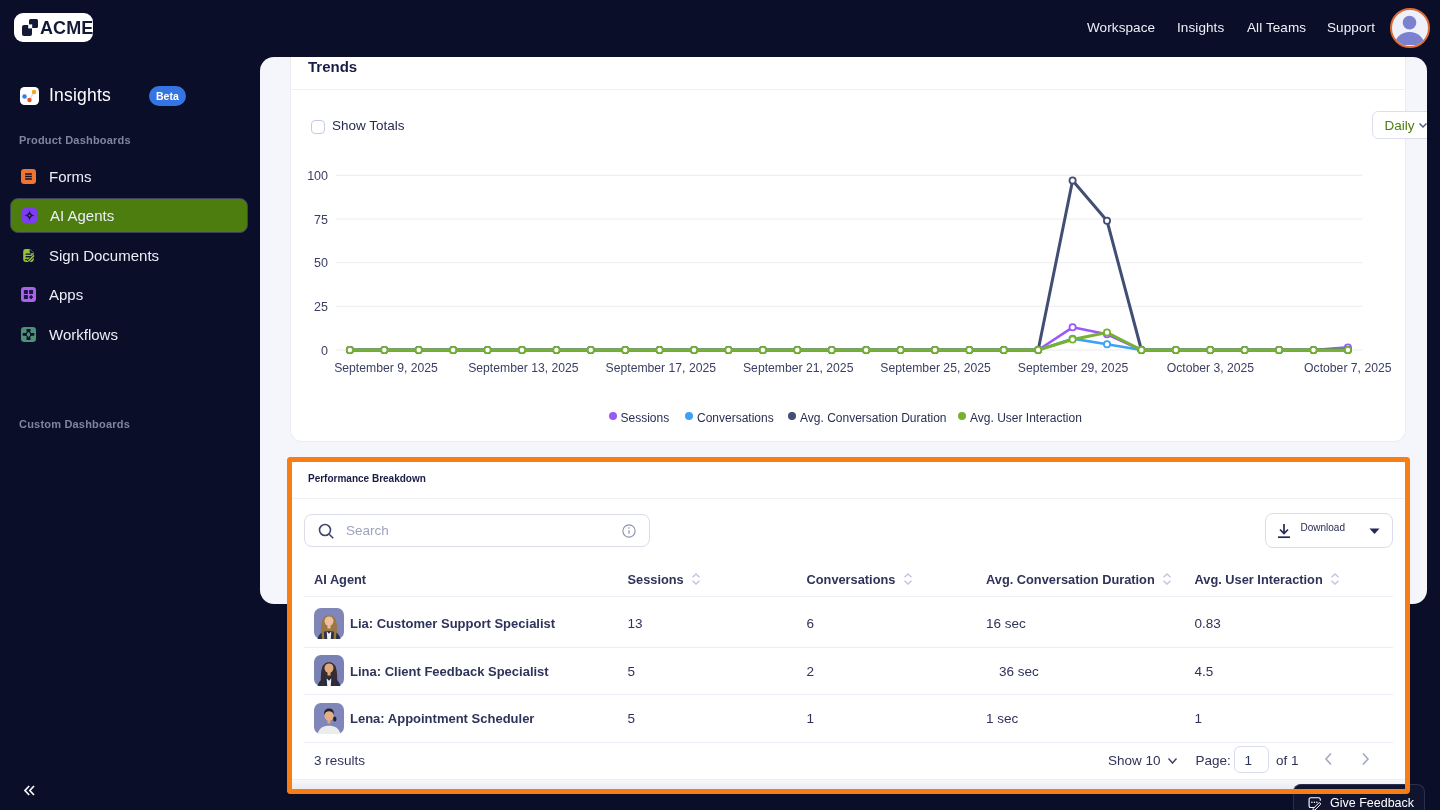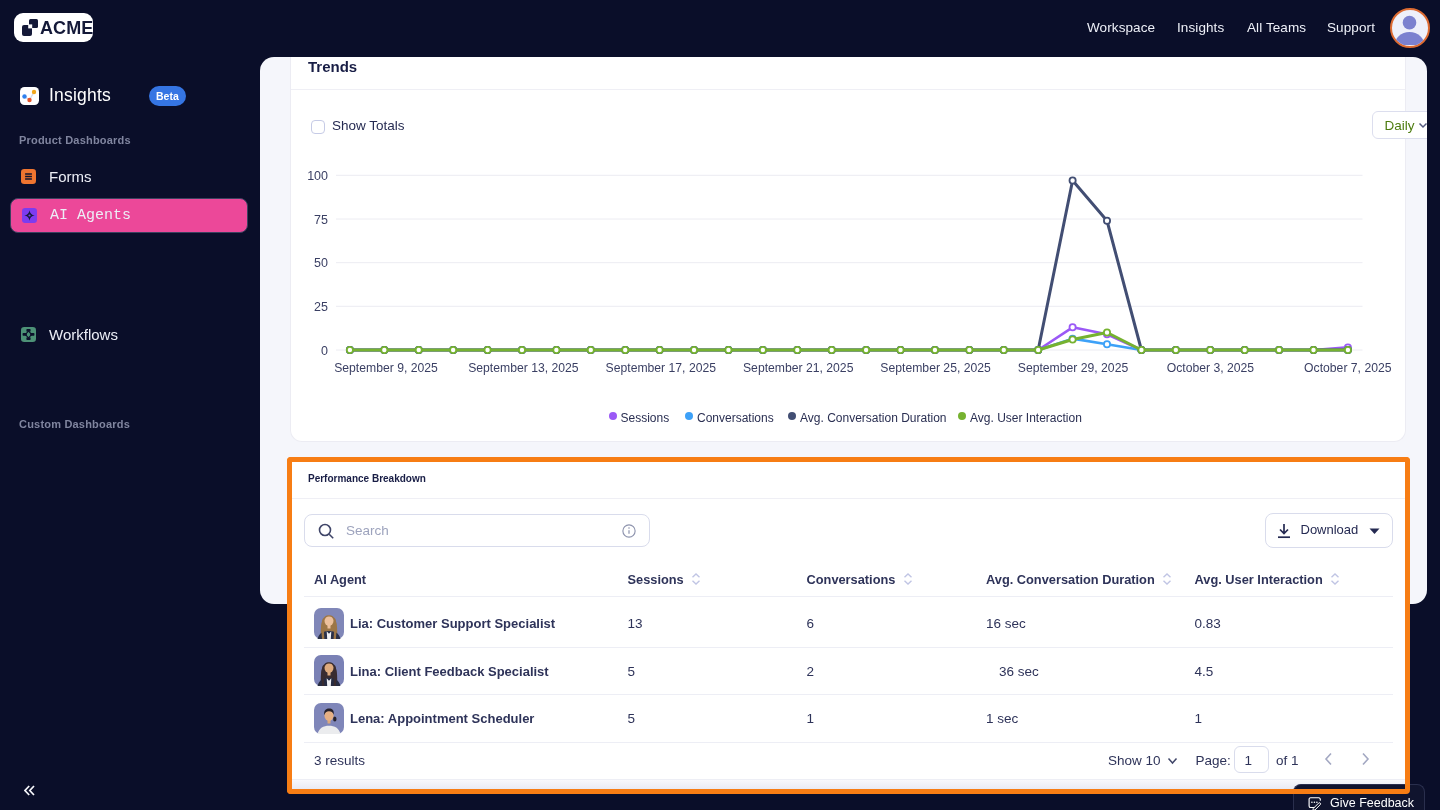--- a/index.html
+++ b/index.html
@@ -14,21 +14,21 @@
   .logo .txt { position:absolute; left:26px; top:5px; font-size:18px; font-weight:bold; color:#141938; letter-spacing:0.1px; }
   .navlinks span { position:absolute; top:19.5px; color:#eef0f8; font-size:13.5px; letter-spacing:0.1px; }
   .avatar { left:1390px; top:8px; width:40px; height:40px; border-radius:50%; background:#eef0fa; border:2.5px solid #dd6b32; overflow:hidden; }
 
   
   .sb-head { left:20px; top:85px; display:flex; align-items:center; }
   .sb-head .txt { margin-left:10px; font-size:17.5px; font-weight:500; color:#fff; letter-spacing:0.2px; }
   .beta { position:absolute; left:93px; top:0; background:#3575e3; color:#fff; font-size:10.5px; font-weight:bold; border-radius:10px; padding:4px 7px;margin-left:36px; }
   .sb-section { left:19px; font-size:11px; font-weight:bold; color:#80859f; letter-spacing:0.2px; }
   .sb-item { left:10px; width:238px; height:35px; border-radius:8px; display:flex; align-items:center; padding-left:11px; color:#eceef6; font-size:15px; }
-  .sb-item.sel { background:#ec4899; border:1px solid #3b415f;font-family:Liberation Mono, monospace; }
+  .sb-item.sel { background:#4d7c0f; border:1px solid #3b415f; }
   .sb-item svg { margin-right:13px; }
   .addnew { left:11px; top:404px; width:236px; height:34px; border:1px solid #3b415f; border-radius:8px; display:flex; align-items:center; padding-left:13px; color:#fff; font-size:14px; font-weight:500; }
 
   
   .content { left:259.5px; top:57px; width:1167.5px; height:547px; background:#f5f6fb; border-radius:14px; overflow:hidden; }
   .card1 { position:absolute; left:30.5px; top:0; width:1116px; height:384.5px; background:#fff; border:1px solid #ececf3; border-top:none; border-radius:0 0 12px 12px; }
   .card1 h2 { position:absolute; left:17px; top:1px; font-size:15px; font-weight:bold; color:#181d45; }
   .divider { position:absolute; left:0; right:0; height:1px; background:#efeff5; }
   .checkbox { position:absolute; left:20px; top:62.5px; width:14px; height:14px; border:1.5px solid #c6cbe6; border-radius:4px; background:#fff; }
   .cklabel { position:absolute; left:41px; top:61px; font-size:13.5px; color:#262b52; }
@@ -92,20 +92,41 @@
       </svg>
       <span>Forms</span>
     </div>
   <div class="abs sb-item sel" style="top:198px;" id="it-agents">
       <svg width="15" height="15" viewBox="0 0 15 15">
         <rect width="15" height="15" rx="3.2" fill="#7c3cf0"></rect>
         <path d="M7.5 2.3 C7.8 5.3 9.7 7.2 12.7 7.5 C9.7 7.8 7.8 9.7 7.5 12.7 C7.2 9.7 5.3 7.8 2.3 7.5 C5.3 7.2 7.2 5.3 7.5 2.3 z" fill="#161b3d"></path>
         <circle cx="7.5" cy="7.5" r="1.1" fill="#7c3cf0"></circle>
       </svg>
       <span>AI Agents</span>
+    </div>
+  <div class="abs sb-item" style="top:238px;" id="it-sign">
+      <svg width="15" height="15" viewBox="0 0 15 15">
+        <path d="M2.2 3.4 a2.4 2.4 0 0 1 2.4-2.4 h4.4 l3.8 3.8 v6.8 a2.4 2.4 0 0 1-2.4 2.4 h-5.8 a2.4 2.4 0 0 1-2.4-2.4 z" fill="#96c533"></path>
+        <path d="M8.6 0.9 l4.3 4.3 h-2.8 a1.5 1.5 0 0 1-1.5-1.5 z" fill="#11152f"></path>
+        <path d="M4.6 6.1 h5.6 M4.6 8.7 h5.6" stroke="#11152f" stroke-width="1.4"></path>
+        <path d="M4.2 12.1 c0.8-1.1 1.6-1.1 2.1 0 s1.5 0.9 2.3-0.4" stroke="#11152f" stroke-width="1.1" fill="none"></path>
+        <path d="M7.2 13.2 L13.2 7.2" stroke="#11152f" stroke-width="3"></path>
+        <path d="M7.4 13 L13 7.4" stroke="#96c533" stroke-width="1.5"></path>
+      </svg>
+      <span>Sign Documents</span>
+    </div>
+  <div class="abs sb-item" style="top:277px;" id="it-apps">
+      <svg width="15" height="15" viewBox="0 0 15 15">
+        <rect width="15" height="15" rx="3.2" fill="#a863e8"></rect>
+        <rect x="2.9" y="2.9" width="4" height="4" rx="0.6" fill="#161b3d"></rect>
+        <rect x="8.1" y="2.9" width="4" height="4" rx="0.6" fill="#161b3d"></rect>
+        <rect x="2.9" y="8.1" width="4" height="4" rx="0.6" fill="#161b3d"></rect>
+        <path d="M10.1 8.3 v3.6 M8.3 10.1 h3.6" stroke="#161b3d" stroke-width="1.7"></path>
+      </svg>
+      <span>Apps</span>
     </div>
   <div class="abs sb-item" style="top:317px;" id="it-flows">
       <svg width="15" height="15" viewBox="0 0 15 15">
         <rect width="15" height="15" rx="3.2" fill="#4d9177"></rect>
         <path d="M7.5 4.2 L10.8 7.5 L7.5 10.8 L4.2 7.5 z" fill="none" stroke="#0c102b" stroke-width="1.1"></path>
         <rect x="5.4" y="2.1" width="4.2" height="2.7" rx="0.7" fill="#0c102b"></rect>
         <rect x="1.6" y="6.1" width="4.2" height="2.7" rx="0.7" fill="#0c102b"></rect>
         <rect x="9.2" y="6.1" width="4.2" height="2.7" rx="0.7" fill="#0c102b"></rect>
         <rect x="5.4" y="10.2" width="4.2" height="2.7" rx="0.7" fill="#0c102b"></rect>
       </svg>
@@ -302,21 +323,21 @@
             <circle cx="8" cy="8" r="7" stroke="#8d93ad" stroke-width="1.3" fill="none"></circle>
             <path d="M8 7.2v4" stroke="#8d93ad" stroke-width="1.4"></path>
             <circle cx="8" cy="4.6" r="0.95" fill="#8d93ad"></circle>
           </svg>
       </div>
       <div class="download">
         <svg style="position:absolute;left:10.5px;top:9px;" width="16" height="16" viewBox="0 0 16 16">
             <path d="M8 1v9M4 6.5 L8 10.5 L12 6.5" stroke="#252a52" stroke-width="1.7" fill="none"></path>
             <path d="M2 14.2h12" stroke="#252a52" stroke-width="1.7"></path>
           </svg>
-        <span style="position:absolute;left:35px;top:8.5px;font-size:13px;font-weight:500;color:#252a52;">Download</span>
+        <span style="position:absolute;left:35px;top:8.5px;font-size:10px;font-weight:500;color:#252a52;">Download</span>
         <svg style="position:absolute;right:12px;top:14px;" width="11" height="7" viewBox="0 0 11 7">
             <path d="M0.5 0.5 L5.5 6 L10.5 0.5z" fill="#252a52"></path>
           </svg>
       </div>
       <div id="table">
           <div class="th" style="left:22.5px;top:110px;">AI Agent</div>
           <div class="th" style="left:336px;top:110px;">Sessions &nbsp;<svg width="10" height="12" viewBox="0 0 10 12" style="vertical-align:-1px;">
               <path d="M1.5 4.2 L5 1 L8.5 4.2" stroke="#c0c5e4" stroke-width="1.4" fill="none"></path>
               <path d="M1.5 7.8 L5 11 L8.5 7.8" stroke="#c0c5e4" stroke-width="1.4" fill="none"></path>
             </svg></div>

